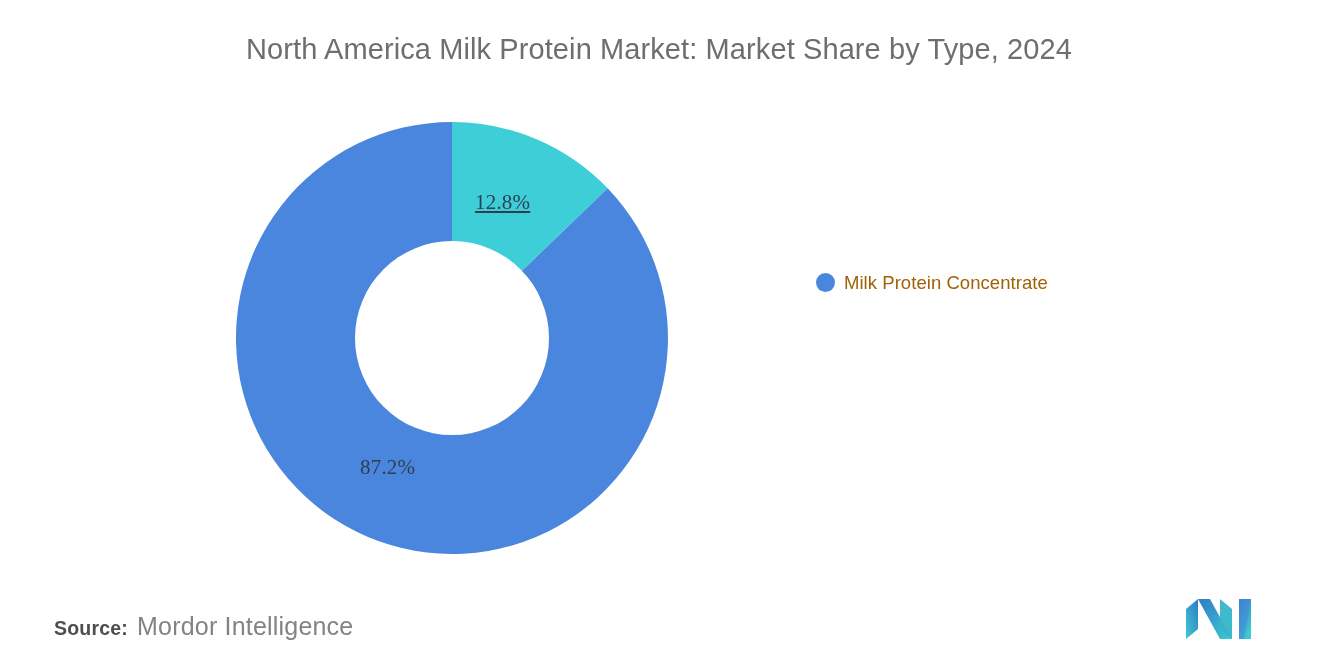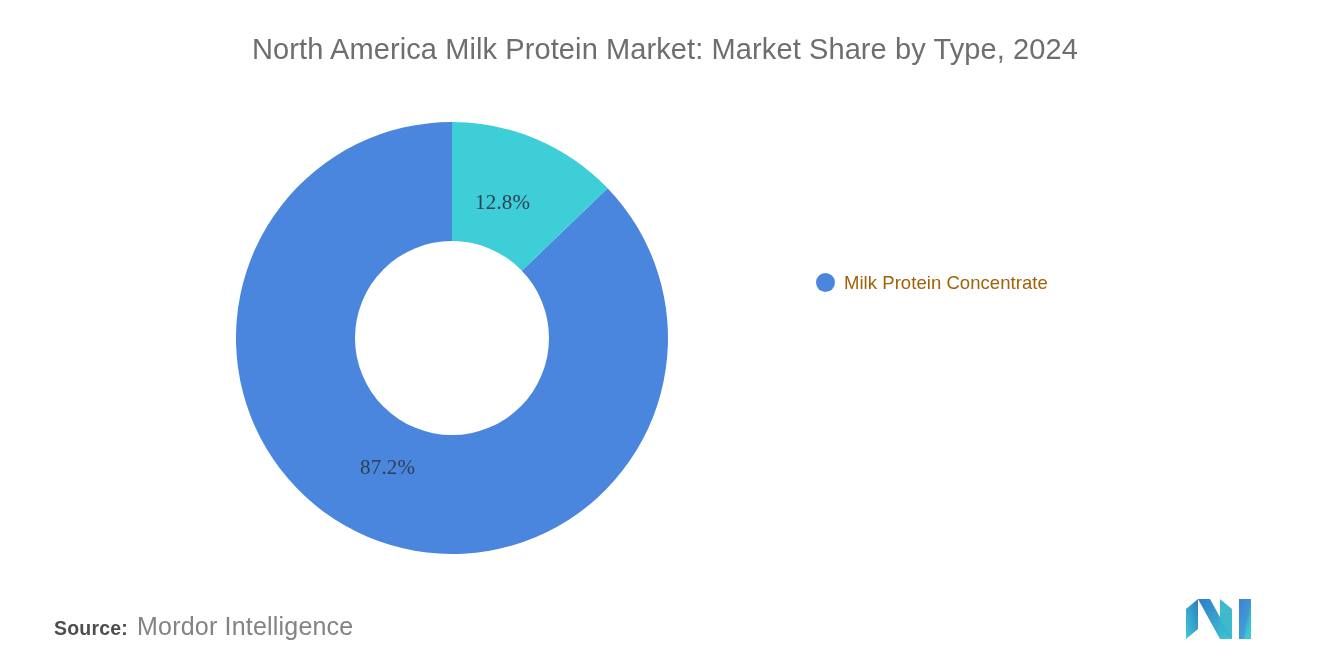--- a/index.html
+++ b/index.html
@@ -16,21 +16,21 @@
     position: relative;
     width: 1320px;
     height: 665px;
     background: #ffffff;
     overflow: hidden;
   }
 
   
   #chart-title {
     position: absolute;
-    left: 252px;
+    left: 246px;
     top: 31px;
     width: 900px;
     font-size: 29px;
     line-height: 36px;
     font-weight: 400;
     color: #6e6e6e;
     letter-spacing: 0.1px;
     white-space: nowrap;
   }
 
@@ -56,20 +56,21 @@
     white-space: nowrap;
     letter-spacing: 0.2px;
   }
   #slice-label-0 {           
     left: 124px;
     top: 333px;
   }
   #slice-label-1 {           
     left: 239px;
     top: 68px;
+    text-decoration: underline;
   }
 
   
   #legend {
     position: absolute;
     left: 816px;
     top: 268px;
     width: 390px;
   }
   .legend-row {

